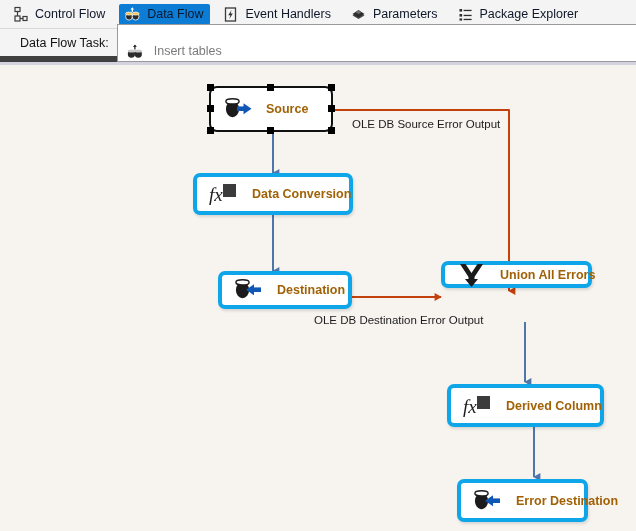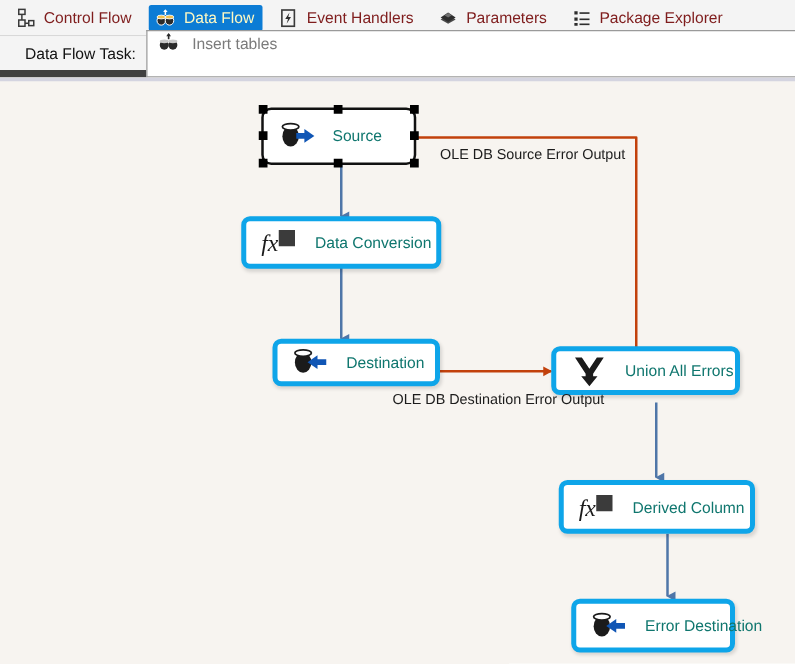--- a/index.html
+++ b/index.html
@@ -30,26 +30,26 @@
   }
   .tab {
     display: flex;
     align-items: center;
     height: 21px;
     padding: 0 7px 0 5px;
     margin-left: 7px;
     border-radius: 2px;
     white-space: nowrap;
     font-size: 12.5px;
-    color: #7f1d1d;
+    color: #0f172a;
     cursor: default;
   }
   .tab.active {
     background: #0c7cd5;
-    color: #fef9c3;
+    color: #0f172a;
   }
   .tab .ticon {
     width: 17px; height: 17px;
     margin-right: 6px;
     position: relative;
     flex: 0 0 auto;
   }
   .tab .tlabel { line-height: 17px; }
 
   
@@ -72,21 +72,21 @@
   #task-combo {
     margin-left: 8px;
     height: 38px;
     flex: 1 1 auto;
     margin-right: 0;
     background: #ffffff;
     border: 1px solid #9a9a9a;
     border-right: none;
     box-sizing: border-box;
     display: flex;
-    align-items: flex-start;
+    align-items: flex-end;
     padding-left: 8px;
   }
   #task-combo-value {
     margin-left: 10px;
     color: #7b7b7b;
     font-size: 12.5px;
     line-height: 20px;
   }
 
   
@@ -124,22 +124,23 @@
   }
   .node .nicon {
     width: 30px; height: 28px;
     margin-left: 12px;
     flex: 0 0 auto;
     position: relative;
   }
   .node .nlabel {
     margin-left: 13px;
     font-size: 12.5px;
-    color: #0f766e;
+    color: #a16207;
     white-space: nowrap;
+    font-weight: bold;
   }
   
   .handle {
     position: absolute;
     width: 7px; height: 7px;
     background: #000000;
     z-index: 9;
   }
   .h-tl { left: -4px; top: -4px; }
   .h-tr { right: -4px; top: -4px; }
@@ -330,21 +331,21 @@
       <svg width="30" height="28" viewBox="0 0 30 28">
         <ellipse cx="8.5" cy="14" rx="6.6" ry="8.2" fill="#1b1b1b"></ellipse>
         <ellipse cx="8.5" cy="6.4" rx="6.6" ry="2.6" fill="#ffffff" stroke="#1b1b1b" stroke-width="1.4"></ellipse>
         <rect x="17" y="11.4" width="10" height="4.6" fill="#1056b5"></rect>
         <path d="M20 8.2 L12 13.7 L20 19.2 Z" fill="#1056b5"></path>
       </svg>
     </span>
     <span class="nlabel">Destination</span>
   </div>
 
-  <div class="node" style="left:441px; top:215px; width:151px; height:39px;">
+  <div class="node" style="left:441px; top:199px; width:151px; height:27px;">
     <span class="nicon">
       <svg width="30" height="28" viewBox="0 0 30 28">
         <path d="M3 3 L8.5 3 L14.5 12 L20.5 3 L26 3 L17.5 16 L17.5 18 L21 18 L14.5 26 L8 18 L11.5 18 L11.5 16 Z" fill="#1b1b1b"></path>
       </svg>
     </span>
     <span class="nlabel">Union All Errors</span>
   </div>
 
   <div class="node" style="left:447px; top:322px; width:157px; height:43px;">
     <span class="nicon">

